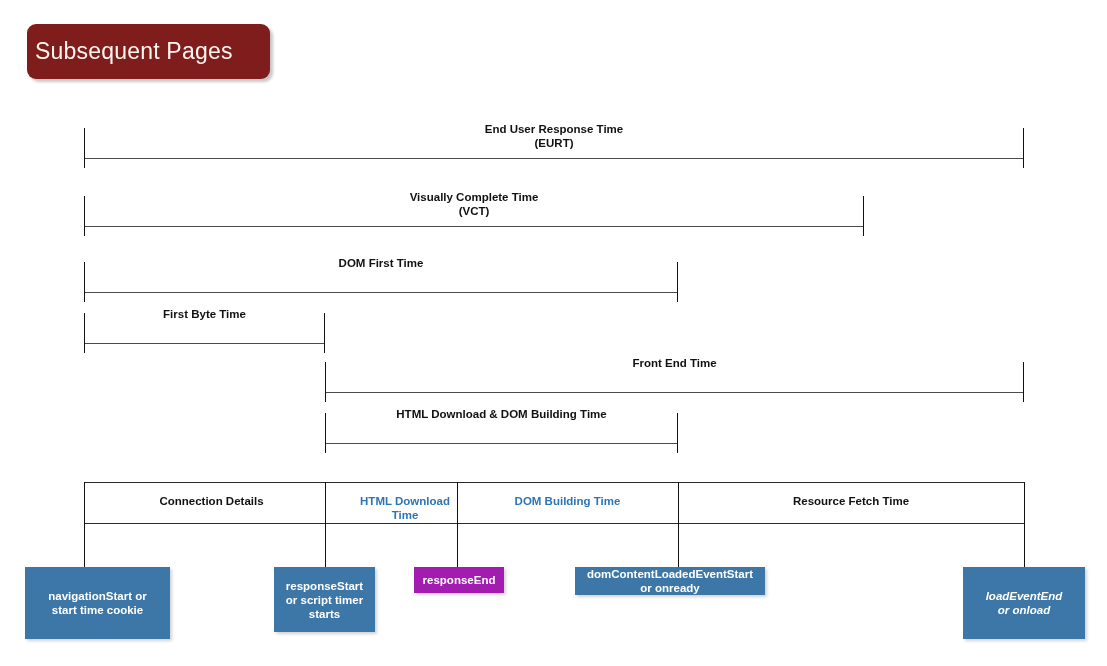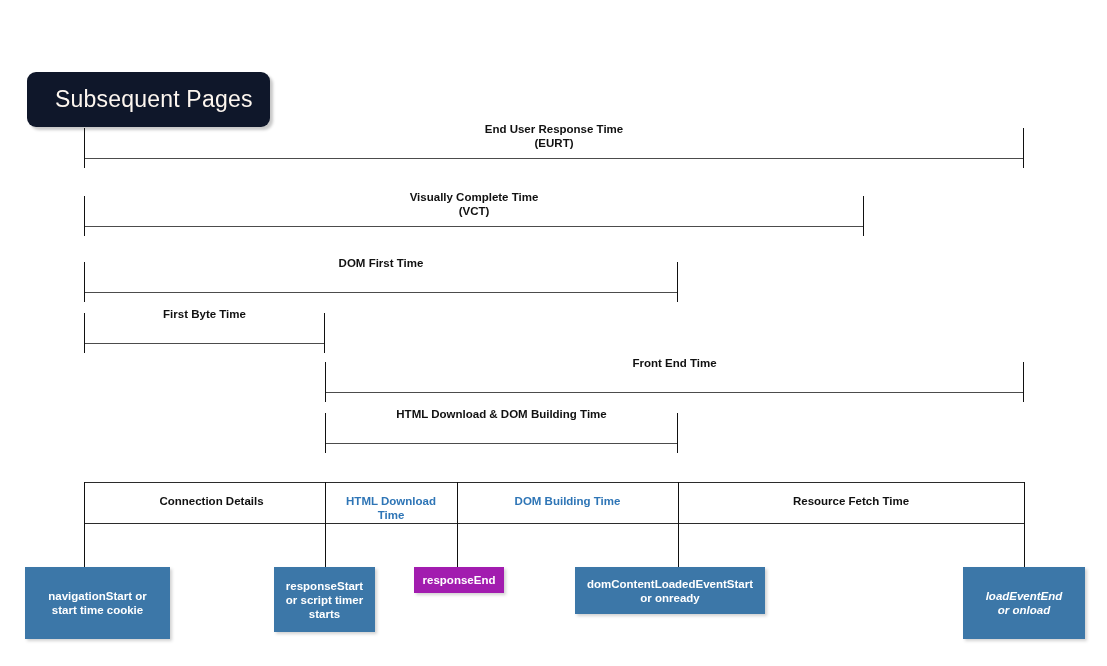--- a/index.html
+++ b/index.html
@@ -19,28 +19,27 @@
     overflow: hidden;
   }
 
   
   #title-badge {
     position: absolute;
     left: 27px;
     top: 24px;
     width: 243px;
     height: 55px;
-    background: #0f172a;
+    background: #7f1d1d;
     border-radius: 9px;
     box-shadow: 3px 3px 3px rgba(0,0,0,0.22);
     display: flex;
     align-items: center;
     box-sizing: border-box;
-    padding-left: 28px;
-    margin-top: 48px;
+    padding-left: 8px;
   }
   #title-badge .badge-text {
     color: #fdf6ef;
     font-size: 23px;
     font-weight: 400;
     letter-spacing: 0.2px;
     white-space: nowrap;
   }
 
   
@@ -192,21 +191,21 @@
         <div class="tick left"></div>
         <div class="tick right"></div>
       </div>
     </div>
 
   <div id="segment-row">
     <div class="row-top"></div>
     <div class="row-bottom"></div>
     <div id="segments-layer">
         <div class="seg-label" style="left: 0px; width: 241px; color: rgb(17, 17, 17); margin-left: 7px;">Connection Details</div>
-        <div class="seg-label" style="left: 241px; width: 132px; color: rgb(46, 117, 182);">HTML Download
+        <div class="seg-label" style="left: 255px; width: 132px; color: rgb(46, 117, 182);">HTML Download
 Time</div>
         <div class="divider" style="left: 241px;"></div>
         <div class="seg-label" style="left: 373px; width: 221px; color: rgb(46, 117, 182);">DOM Building Time</div>
         <div class="divider" style="left: 373px;"></div>
         <div class="seg-label" style="left: 594px; width: 346px; color: rgb(17, 17, 17);">Resource Fetch Time</div>
         <div class="divider" style="left: 594px;"></div>
         <div class="edge" style="left: 0px;"></div>
         <div class="edge" style="left: 940px;"></div>
       </div>
   </div>
@@ -221,21 +220,21 @@
       <div class="event-box" style="left: 274px; top: 567px; width: 101px; height: 65px; background: rgb(60, 119, 168);">
         <span class="event-text">responseStart
 or script timer
 starts</span>
       </div>
       <div class="connector" style="left: 457px; top: 482px; height: 85px;"></div>
       <div class="event-box" style="left: 414px; top: 567px; width: 90px; height: 26px; background: #a21caf;">
         <span class="event-text">responseEnd</span>
       </div>
       <div class="connector" style="left: 678px; top: 482px; height: 85px;"></div>
-      <div class="event-box" style="left: 575px; top: 567px; width: 190px; height: 47px; background: rgb(60, 119, 168);">
+      <div class="event-box" style="left: 575px; top: 567px; width: 190px; height: 28px; background: rgb(60, 119, 168);">
         <span class="event-text">domContentLoadedEventStart
 or onready</span>
       </div>
       <div class="connector" style="left: 1024px; top: 482px; height: 85px;"></div>
       <div class="event-box" style="left: 963px; top: 567px; width: 122px; height: 72px; background: rgb(60, 119, 168); font-style: italic;">
         <span class="event-text">loadEventEnd
 or onload</span>
       </div>
     </div>
 

